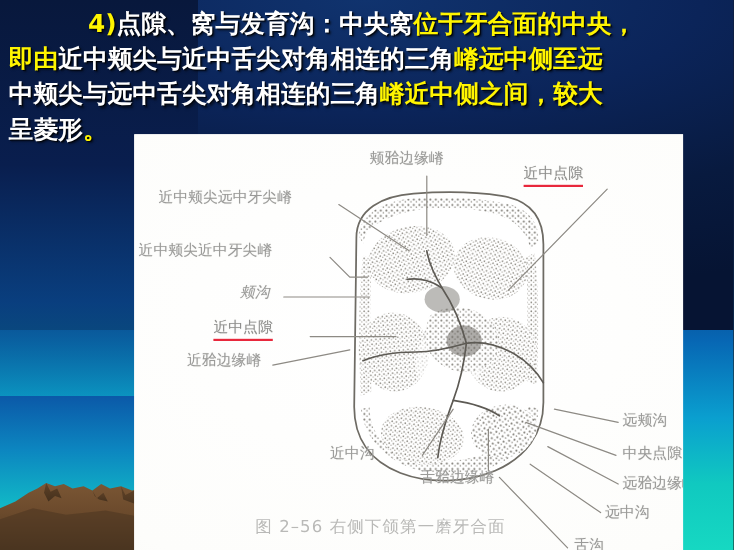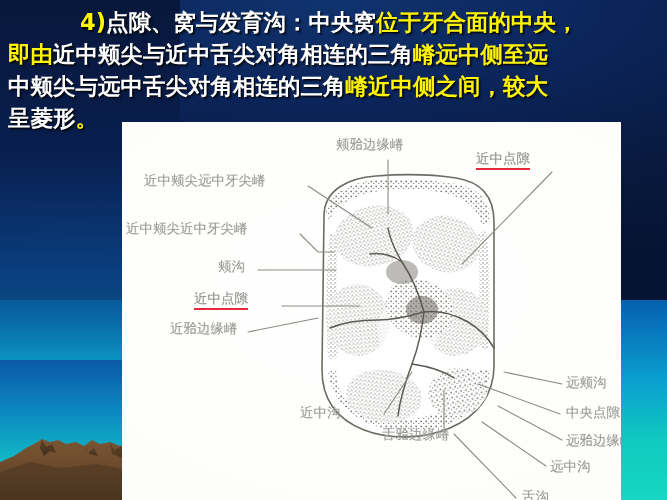--- a/index.html
+++ b/index.html
@@ -261,37 +261,38 @@
       </svg>
 
       <div class="lbl" style="left:214px; top:14px;">颊𬌗边缘嵴</div>
 
       <div class="lbl redline" style="left:354px; top:28px;">近中点隙</div>
 
       <div class="lbl" style="left:4px; top:98px;">近中颊尖近中牙尖嵴</div>
 
       <div class="lbl" style="left:22px; top:50px;">近中颊尖远中牙尖嵴</div>
 
-      <div class="lbl" style="left:96px; top:136px;">颊沟</div>
+      <div class="lbl" style="left:96px; top:136px;font-style:italic;">颊沟</div>
 
       <div class="lbl redline" style="left:72px; top:168px;">近中点隙</div>
 
       <div class="lbl" style="left:48px; top:198px;">近𬌗边缘嵴</div>
 
       <div class="lbl" style="left:178px; top:282px;text-align:right;">近中沟</div>
 
       <div class="lbl" style="left:260px; top:304px;">舌𬌗边缘嵴</div>
 
       <div class="lbl" style="left:444px; top:252px;">远颊沟</div>
 
       <div class="lbl" style="left:444px; top:282px;">中央点隙</div>
 
       <div class="lbl" style="left:444px; top:310px;">远𬌗边缘嵴</div>
 
       <div class="lbl" style="left:428px; top:336px;">远中沟</div>
 
       <div class="lbl" style="left:400px; top:366px;">舌沟</div>
 
+      <div class="caption" style="left:110px; top:348px;">图 2–56  右侧下颌第一磨牙合面</div>
 
     </div>
   </div>
 
 </div>
 
 </body></html>

